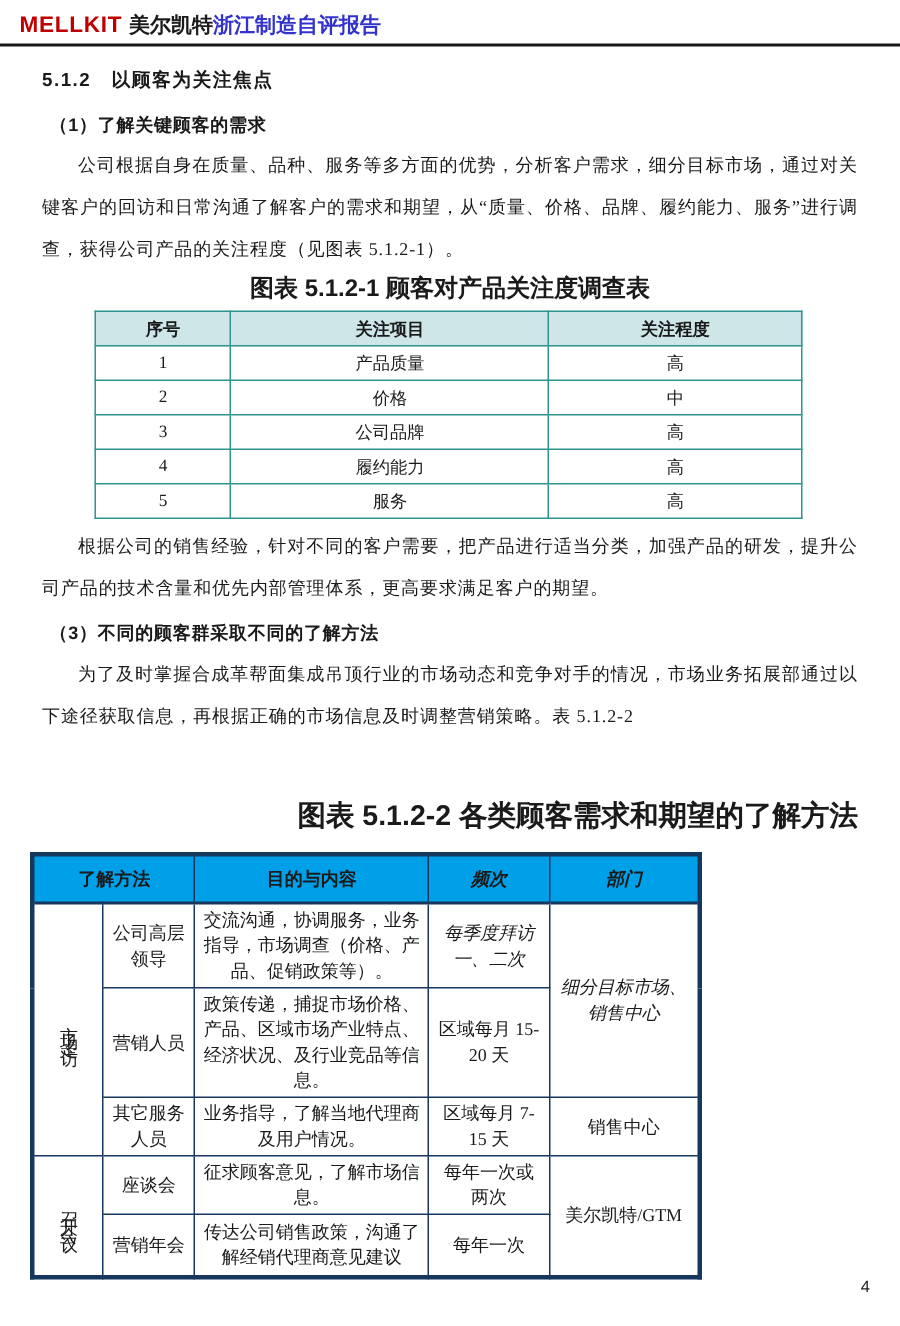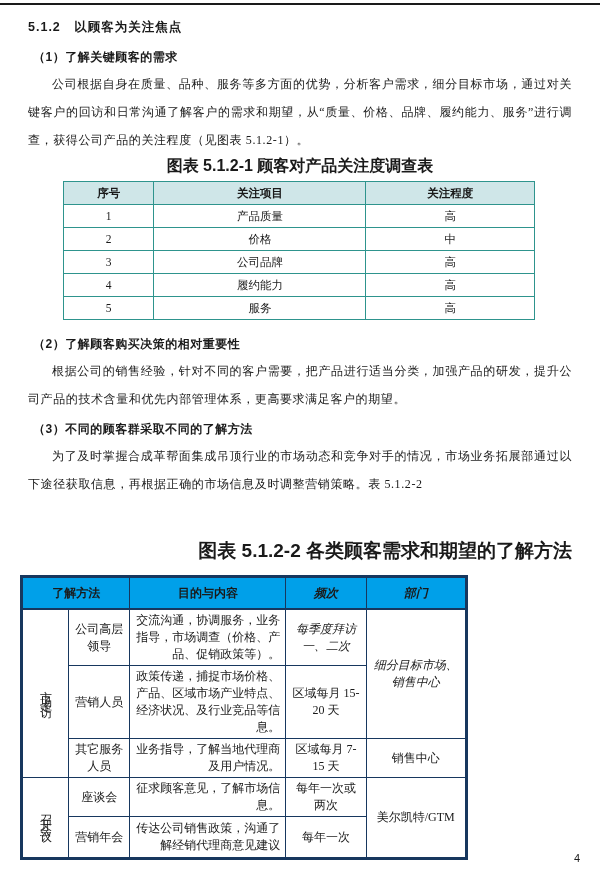--- a/index.html
+++ b/index.html
@@ -103,21 +103,21 @@
     text-align:center;
     vertical-align:middle;
   }
   .t2 th{
     background:var(--t2_header_bg);
     font-family:"Liberation Sans","DejaVu Sans",sans-serif;
     font-weight:bold;
     height:26px;
     border-bottom:2px solid var(--t2_border);
   }
-  .t2 td.purpose{text-align:right;}
+  .t2 td.purpose{text-align:center;}
   .t2 .c-group{width:44px;}
   .t2 .c-who{width:70px;}
   .t2 .c-purpose{width:200px;}
   .t2 .c-freq{width:92px;font-style:italic;}
   .t2 .c-dept{width:112px;font-style:italic;}
   .vlabel{
     writing-mode:vertical-lr;
     text-orientation:upright;
     letter-spacing:5px;
     margin:0 auto;
@@ -134,20 +134,24 @@
     right:20px;bottom:20px;
     font-size:11px;
     font-family:"Liberation Sans","DejaVu Sans",sans-serif;
   }
 </style>
 </head>
 <body>
 
 <div class="page">
 
+  <div class="doc-header">
+    <span class="brand">MELLKIT</span>
+    <span class="t-black">美尔凯特</span><span class="t-blue">浙江制造自评报告</span>
+  </div>
   <div class="header-rule"></div>
 
   <div class="content">
 
     <div class="sec-title">5.1.2　以顾客为关注焦点</div>
 
     <div class="sub-heading">（1）了解关键顾客的需求</div>
     <p class="para">公司根据自身在质量、品种、服务等多方面的优势，分析客户需求，细分目标市场，通过对关键客户的回访和日常沟通了解客户的需求和期望，从“质量、价格、品牌、履约能力、服务”进行调查，获得公司产品的关注程度（见图表 5.1.2-1）。</p>
 
     <div class="caption">图表 5.1.2-1 顾客对产品关注度调查表</div>
@@ -179,21 +183,20 @@
         <td>高</td>
       </tr>
       <tr>
         <td>5</td>
         <td>服务</td>
         <td>高</td>
       </tr>
     </tbody>
       </table>
 
-    <div class="sub-heading" style="margin-top:16px;">（2）了解顾客购买决策的相对重要性</div>
     <p class="para">根据公司的销售经验，针对不同的客户需要，把产品进行适当分类，加强产品的研发，提升公司产品的技术含量和优先内部管理体系，更高要求满足客户的期望。</p>
 
     <div class="sub-heading" style="margin-top:8px;">（3）不同的顾客群采取不同的了解方法</div>
     <p class="para">为了及时掌握合成革帮面集成吊顶行业的市场动态和竞争对手的情况，市场业务拓展部通过以下途径获取信息，再根据正确的市场信息及时调整营销策略。表 5.1.2-2</p>
 
     <div class="caption2">图表 5.1.2-2 各类顾客需求和期望的了解方法</div>
     <table class="t2">
       <tbody>
           <tr>
         <th class="c-group" colspan="2">了解方法</th>

